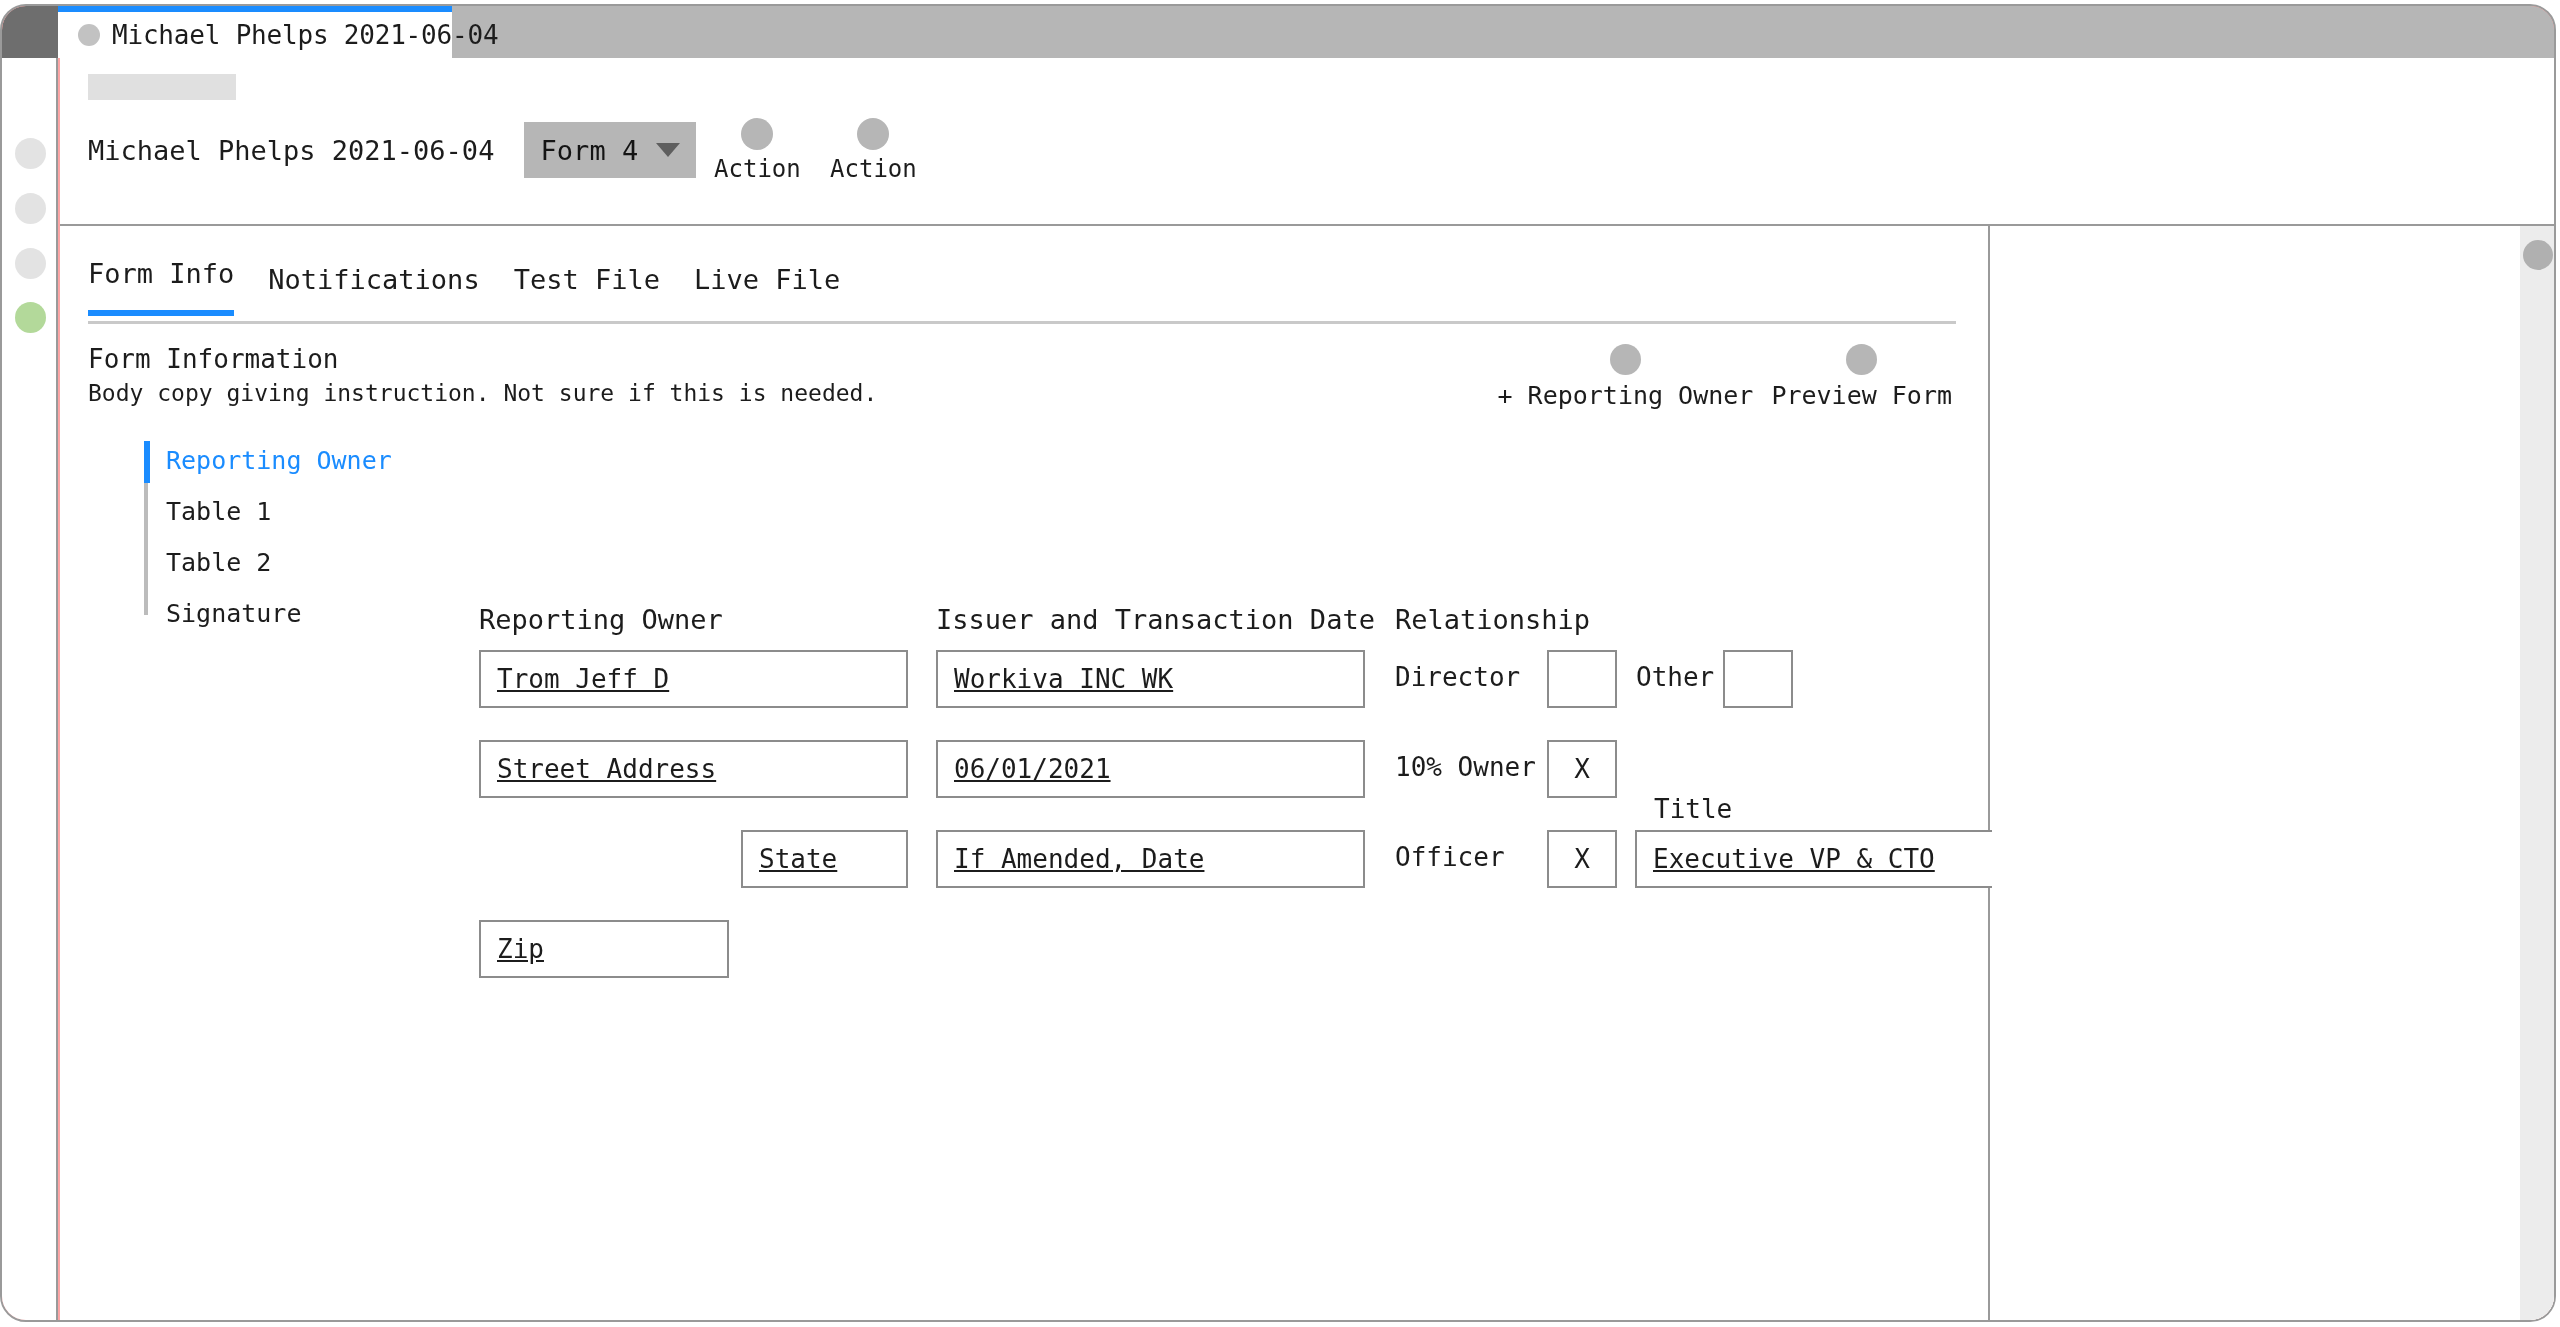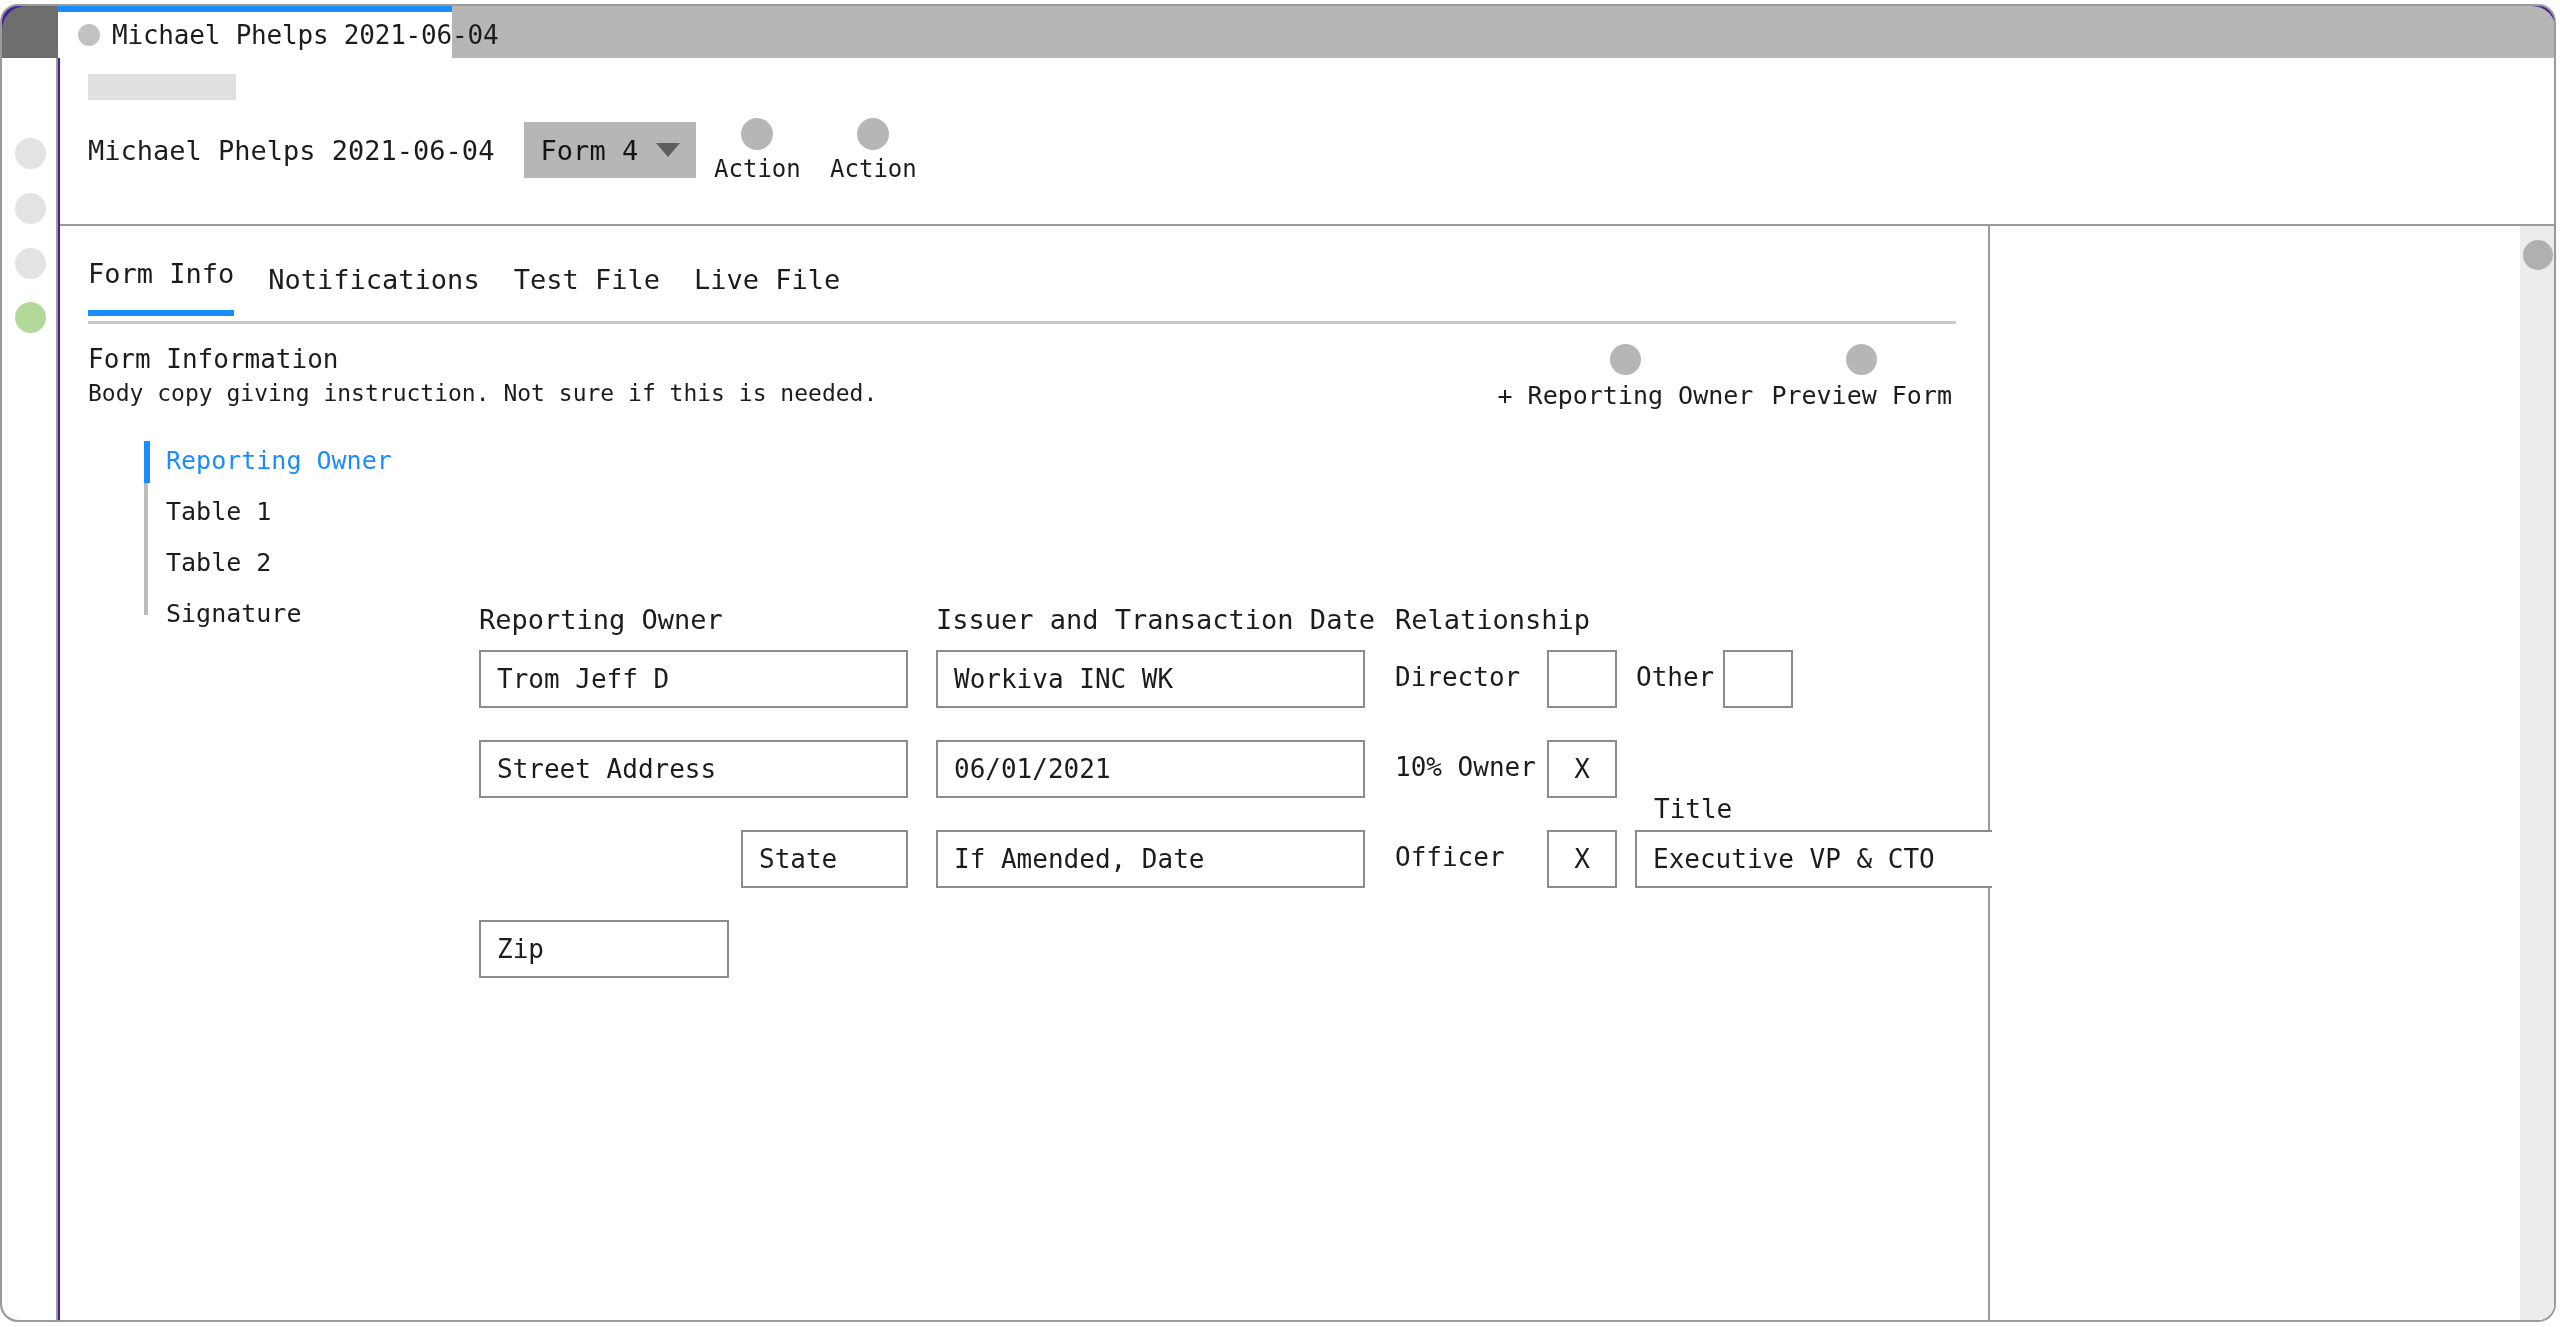--- a/index.html
+++ b/index.html
@@ -8,23 +8,23 @@
     background: #ffffff;
     font-family: "DejaVu Sans Mono", "Liberation Mono", monospace;
     overflow: hidden;
   }
 
   
   #app-window {
     position: absolute;
     left: 0; top: 4px;
     width: 2556px; height: 1318px;
-    background: #4c1d95;
+    background: #fca5a5;
     border: 2px solid #9a9a9a;
-    border-radius: 18px;
+    border-radius: 26px;
     overflow: hidden;
     text-align: center;
   }
 
   
   #rail-top-block {
     position: absolute;
     left: 0; top: 0;
     width: 56px; height: 52px;
     background: #6e6e6e;
@@ -286,20 +286,21 @@
     background: #ffffff;
     display: flex;
     align-items: center;
     padding-left: 16px;
     font-size: 26px;
     color: #1c1c1c;
     height: 58px;
     cursor: text;
     white-space: nowrap;
     overflow: hidden;
+    text-decoration: underline;
   }
   #field-owner-name   { left: 419px; top: 424px; width: 429px; }
   #field-street       { left: 419px; top: 514px; width: 429px; }
   #field-city         { left: 419px; top: 604px; width: 250px; }
   #field-state        { left: 681px; top: 604px; width: 167px; }
   #field-zip          { left: 419px; top: 694px; width: 250px; }
   #field-issuer-name  { left: 876px; top: 424px; width: 429px; }
   #field-txn-date     { left: 876px; top: 514px; width: 429px; }
   #field-amend-date   { left: 876px; top: 604px; width: 429px; }
   #field-title        { left: 1575px; top: 604px; width: 401px; }

